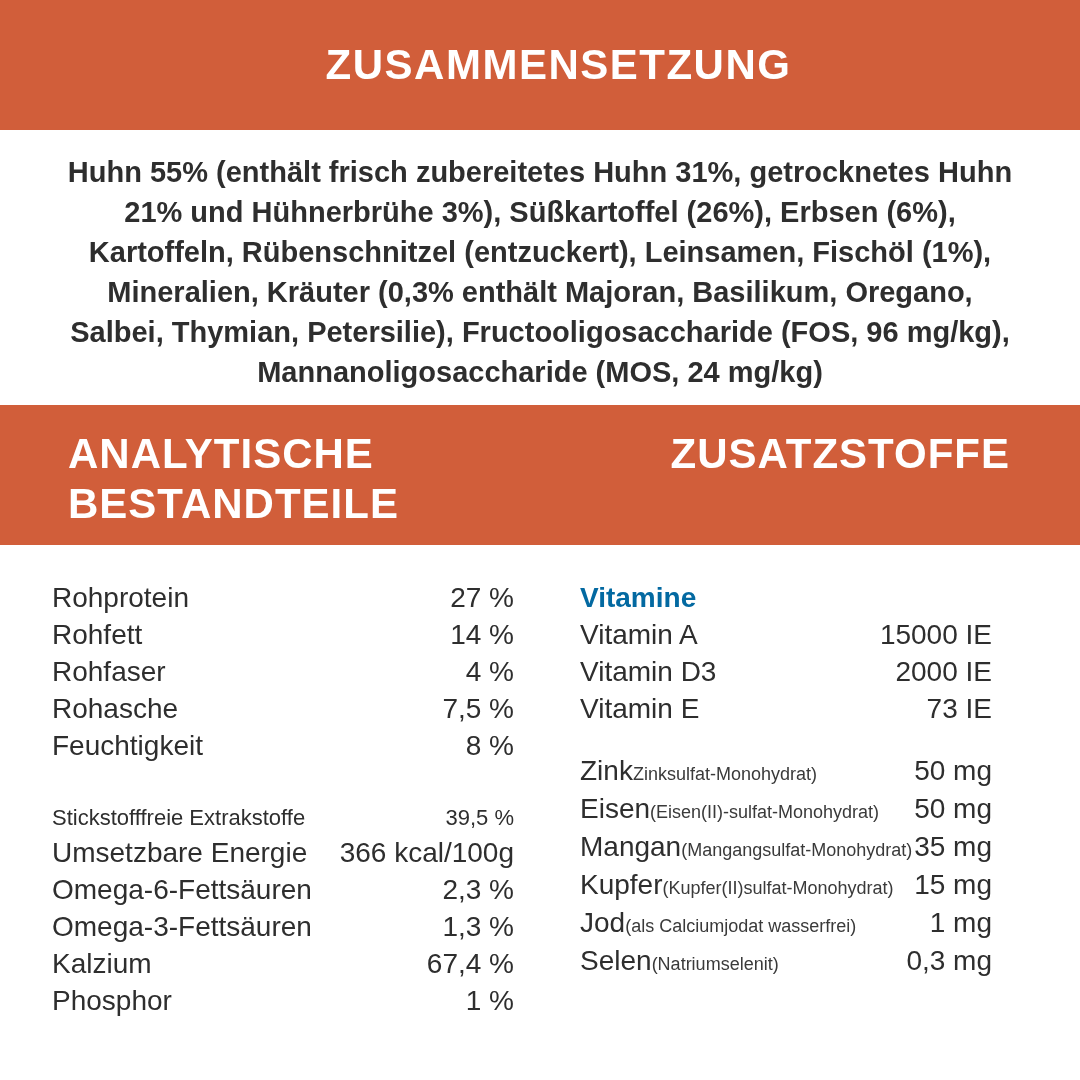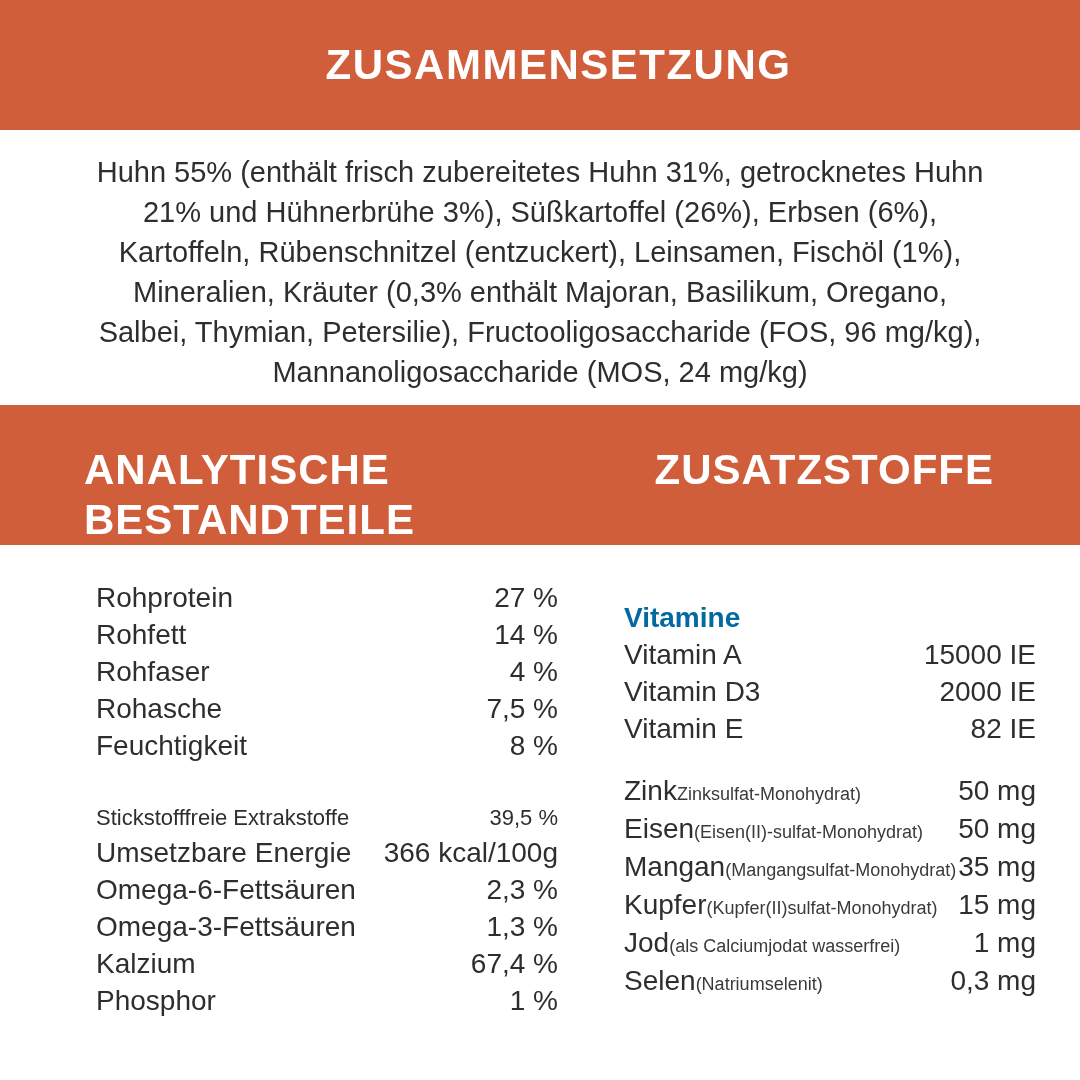--- a/index.html
+++ b/index.html
@@ -23,46 +23,45 @@
     margin: 0;
     font-size: 42px; font-weight: 700; letter-spacing: 1.5px;
     color: #fff;
   }
   .band-mid {
     height: 140px;
     display: flex; justify-content: space-between; align-items: flex-start;
     padding: 24px 70px 0 68px;
   }
   .band-mid h2 {
-    margin: 16px;
+    margin: 0;
     font-size: 42px; font-weight: 700; letter-spacing: 1px;
     line-height: 50px; color: #fff;
   }
   .band-mid h2 span { display: block; }
   .band-mid .right-title { text-align: right; }
 
   
   .composition {
     height: 275px;
     padding-top: 22px;
     text-align: center;
   }
   .comp-line {
     margin: 0;
-    font-size: 29px; font-weight: 400;
+    font-size: 29px; font-weight: 700;
     line-height: 40px;
     color: #2e2e2e;
     white-space: nowrap;
   }
 
   
   .columns {
     display: flex;
-    padding: 34px 0 0 96px;
-    align-items: center;
+    padding: 34px 0 0 52px;
   }
   .col-left  { width: 462px; }
   .col-right { width: 412px; margin-left: 66px; }
 
   .row {
     display: flex; justify-content: space-between; align-items: baseline;
     height: 37px; line-height: 37px;
     font-size: 28px;
   }
   .row .lbl { white-space: nowrap; }
@@ -155,21 +154,21 @@
       <div class="row">
         <span class="lbl">Vitamin A</span>
         <span class="val">15000 IE</span>
       </div>
       <div class="row">
         <span class="lbl">Vitamin D3</span>
         <span class="val">2000 IE</span>
       </div>
       <div class="row">
         <span class="lbl">Vitamin E</span>
-        <span class="val">82 IE</span>
+        <span class="val">73 IE</span>
       </div>
 
       <div class="spacer"></div>
 
       <div class="row mineral">
         <span class="lbl"><span>Zink</span><span class="m-note">Zinksulfat-Monohydrat)</span></span>
         <span class="val">50 mg</span>
       </div>
       <div class="row mineral">
         <span class="lbl"><span>Eisen</span><span class="m-note">(Eisen(II)-sulfat-Monohydrat)</span></span>

